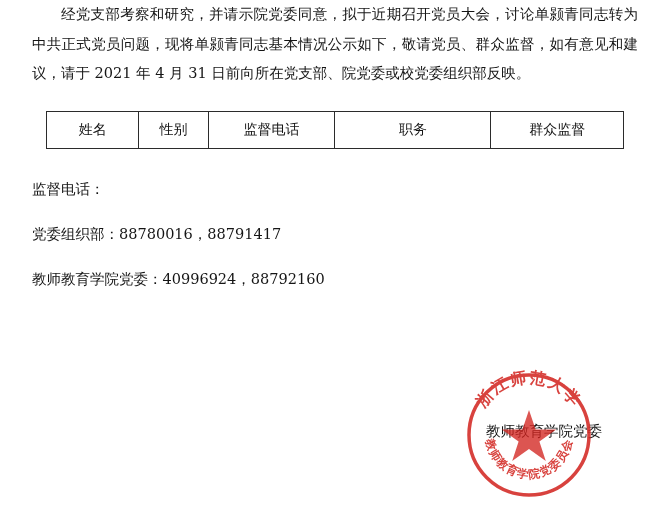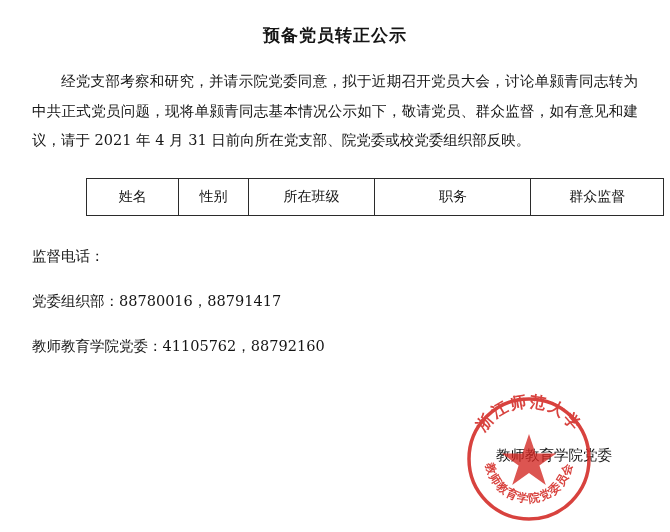--- a/index.html
+++ b/index.html
@@ -40,21 +40,20 @@
     color: #151515;
     margin: 0 4px;
   }
   .table-wrap {
     margin: 22px 18px 0 18px;
   }
   table.info-table {
     border-collapse: collapse;
     width: 100%;
     table-layout: fixed;
-    margin-left: 40px;
   }
   table.info-table td {
     border: 1px solid #2b2b2b;
     text-align: center;
     font-size: 14px;
     height: 30px;
     padding: 3px 2px;
     color: #141414;
   }
   table.info-table tr.head td {
@@ -74,21 +73,21 @@
   }
   .contact-line {
     margin-top: 16px;
   }
   .contact-label-line {
     margin-bottom: 10px;
   }
 
   .sign-block {
     position: absolute;
-    right: 58px;
+    right: 68px;
     bottom: 86px;
     text-align: center;
     font-size: 14.5px;
     line-height: 1.9;
     color: #151515;
     z-index: 3;
   }
   .sign-block div {
     white-space: nowrap;
   }
@@ -120,49 +119,48 @@
     font-weight: bold;
     fill: #d2241f;
     letter-spacing: 1px;
   }
 </style>
 </head>
 <body>
 
 <div class="page">
 
-  <div class="doc-title">预备党员转正公示</div>
 
   <p class="body-text">经党支部考察和研究，并请示院党委同意，拟于近期召开党员大会，讨论单颢青同志转为中共正式党员问题，现将单颢青同志基本情况公示如下，敬请党员、群众监督，如有意见和建议，请于 2021 年 4 月 31 日前向所在党支部、院党委或校党委组织部反映。</p>
 
   <div class="table-wrap">
     <table class="info-table">
       <colgroup>
         <col class="col1">
           <col class="col2">
           <col class="col3">
           <col class="col4">
           <col class="col5">
       </colgroup>
       <tbody>
         <tr class="head">
           <td>姓名</td>
           <td>性别</td>
-          <td>所在班级</td>
+          <td>监督电话</td>
           <td>职务</td>
           <td>群众监督</td>
         </tr>
       </tbody>
     </table>
   </div>
 
   <div class="contact-block">
     <div class="contact-label-line">监督电话：</div>
     <div class="contact-line">党委组织部：88780016，88791417</div>
-    <div class="contact-line">教师教育学院党委：41105762，88792160</div>
+    <div class="contact-line">教师教育学院党委：40996924，88792160</div>
   </div>
 
   <div class="sign-block">
     <div>教师教育学院党委</div>
   </div>
 
   <div class="seal">
     <svg width="150" height="150" viewBox="0 0 150 150" xmlns="http://www.w3.org/2000/svg">
       <defs>
         <path id="arcTop" d="M 23,75 A 52,52 0 0 1 127,75"></path>

